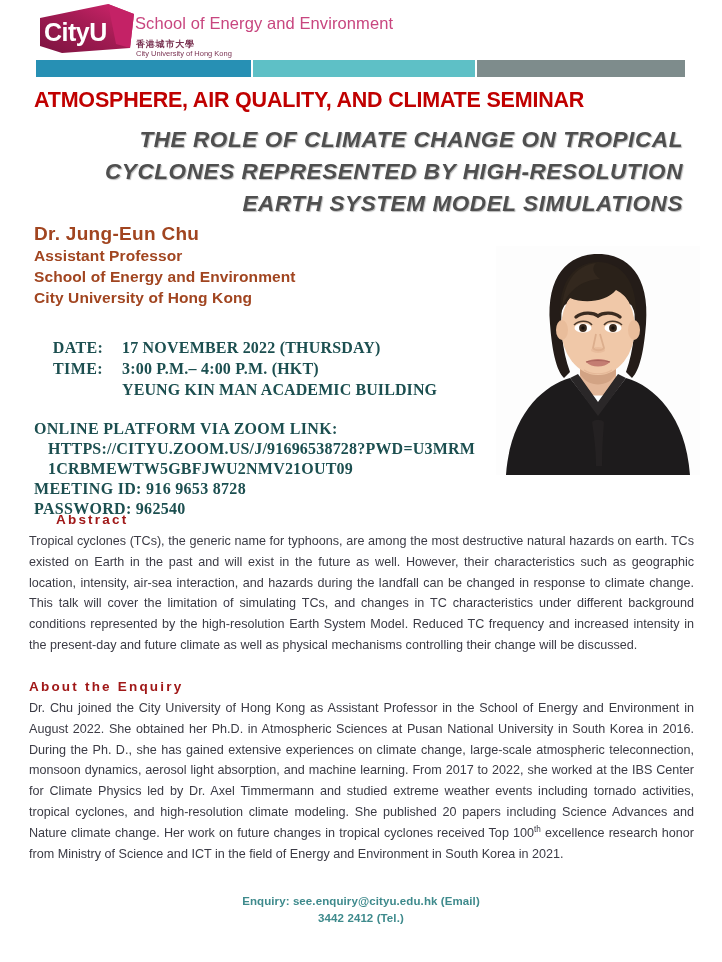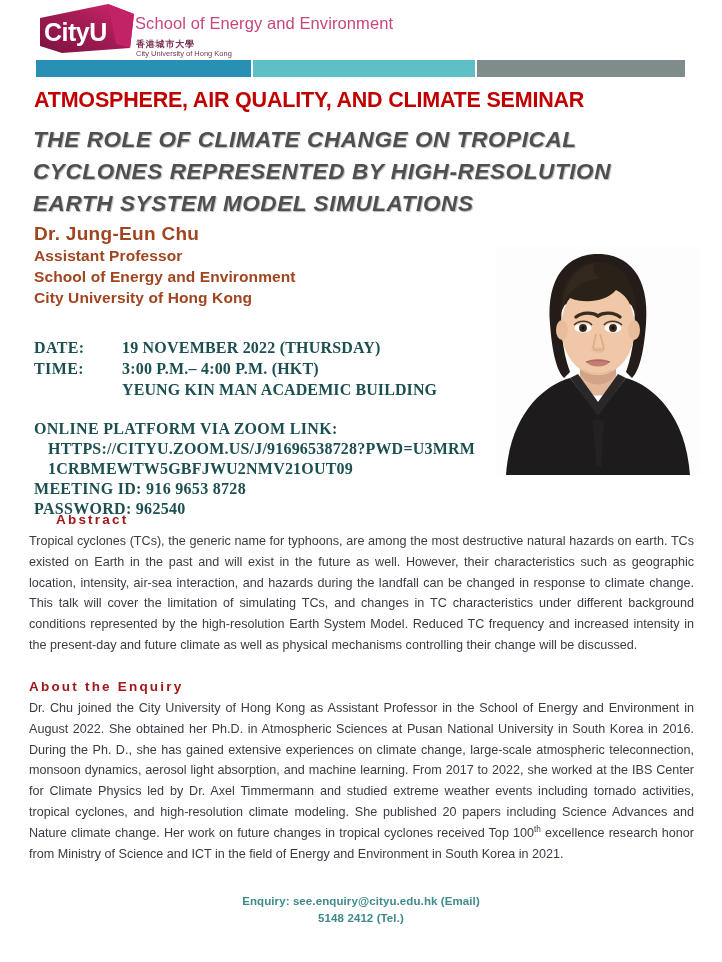--- a/index.html
+++ b/index.html
@@ -113,20 +113,21 @@
     top: 124px;
     width: 650px;
     color: #4f4f4f;
     font-size: 22.5px;
     font-weight: bold;
     font-style: italic;
     font-family: "Liberation Sans", sans-serif;
     line-height: 1.42;
     letter-spacing: 0.6px;
     text-shadow: 1px 1px 1px rgba(170,170,170,0.85);
+    text-align: right;
   }
 
   
   .speaker {
     position: absolute;
     left: 34px;
     top: 222px;
     color: #a14520;
     font-family: "Liberation Sans", sans-serif;
   }
@@ -146,20 +147,21 @@
   
   .details {
     position: absolute;
     left: 34px;
     top: 338px;
     color: #1c4f50;
     font-family: "Liberation Serif", serif;
     font-weight: bold;
     font-size: 16px;
     line-height: 1.3;
+    text-align: center;
   }
   .detail-row {
     display: flex;
   }
   .detail-label {
     width: 88px;
     flex: 0 0 88px;
     letter-spacing: 0.4px;
   }
   .detail-value {
@@ -292,21 +294,21 @@
   <div class="speaker">
     <div class="speaker-name">Dr. Jung-Eun Chu</div>
     <div class="speaker-line">Assistant Professor</div>
     <div class="speaker-line">School of Energy and Environment</div>
     <div class="speaker-line">City University of Hong Kong</div>
   </div>
 
   <div class="details">
     <div class="detail-row">
       <div class="detail-label">DATE:</div>
-      <div class="detail-value">19 NOVEMBER 2022 (THURSDAY)</div>
+      <div class="detail-value">17 NOVEMBER 2022 (THURSDAY)</div>
     </div>
     <div class="detail-row">
       <div class="detail-label">TIME:</div>
       <div class="detail-value">3:00 P.M.– 4:00 P.M. (HKT)</div>
     </div>
     <div class="detail-cont">YEUNG KIN MAN ACADEMIC BUILDING</div>
   </div>
 
   <div class="zoomblock">
     <div class="zoom-head">ONLINE PLATFORM VIA ZOOM LINK:</div>
@@ -361,17 +363,17 @@
 
   <div class="sec-head" id="abstract-head">Abstract</div>
   <div class="sec-body" id="abstract-body">Tropical cyclones (TCs), the generic name for typhoons, are among the most destructive natural hazards on earth. TCs existed on Earth in the past and will exist in the future as well. However, their characteristics such as geographic location, intensity, air-sea interaction, and hazards during the landfall can be changed in response to climate change. This talk will cover the limitation of simulating TCs, and changes in TC characteristics under different background conditions represented by the high-resolution Earth System Model. Reduced TC frequency and increased intensity in the present-day and future climate as well as physical mechanisms controlling their change will be discussed.</div>
 
   <div class="sec-head" id="speaker-head">About the Enquiry</div>
   <div class="sec-body" id="speaker-body"><span>Dr. Chu joined the City University of Hong Kong as Assistant Professor in the School of Energy and Environment in August 2022. She obtained her Ph.D. in Atmospheric Sciences at Pusan National University in South Korea in 2016. During the Ph. D., she has gained extensive experiences on climate change, large-scale atmospheric teleconnection, monsoon dynamics, aerosol light absorption, and machine learning. From 2017 to 2022, she worked at the IBS Center for Climate Physics led by Dr. Axel Timmermann and studied extreme weather events including tornado activities, tropical cyclones, and high-resolution climate modeling. She published 20 papers including Science Advances and Nature climate change. Her work on future changes in tropical cyclones received Top 100</span><sup>th</sup><span> excellence research honor from Ministry of Science and ICT in the field of Energy and Environment in South Korea in 2021.</span></div>
 
   <div class="footer">
     <div class="enquiry">
       <div>Enquiry: see.enquiry@cityu.edu.hk (Email)</div>
-      <div>5148 2412 (Tel.)</div>
+      <div>3442 2412 (Tel.)</div>
     </div>
   </div>
 
 </div>
 
 </body></html>

